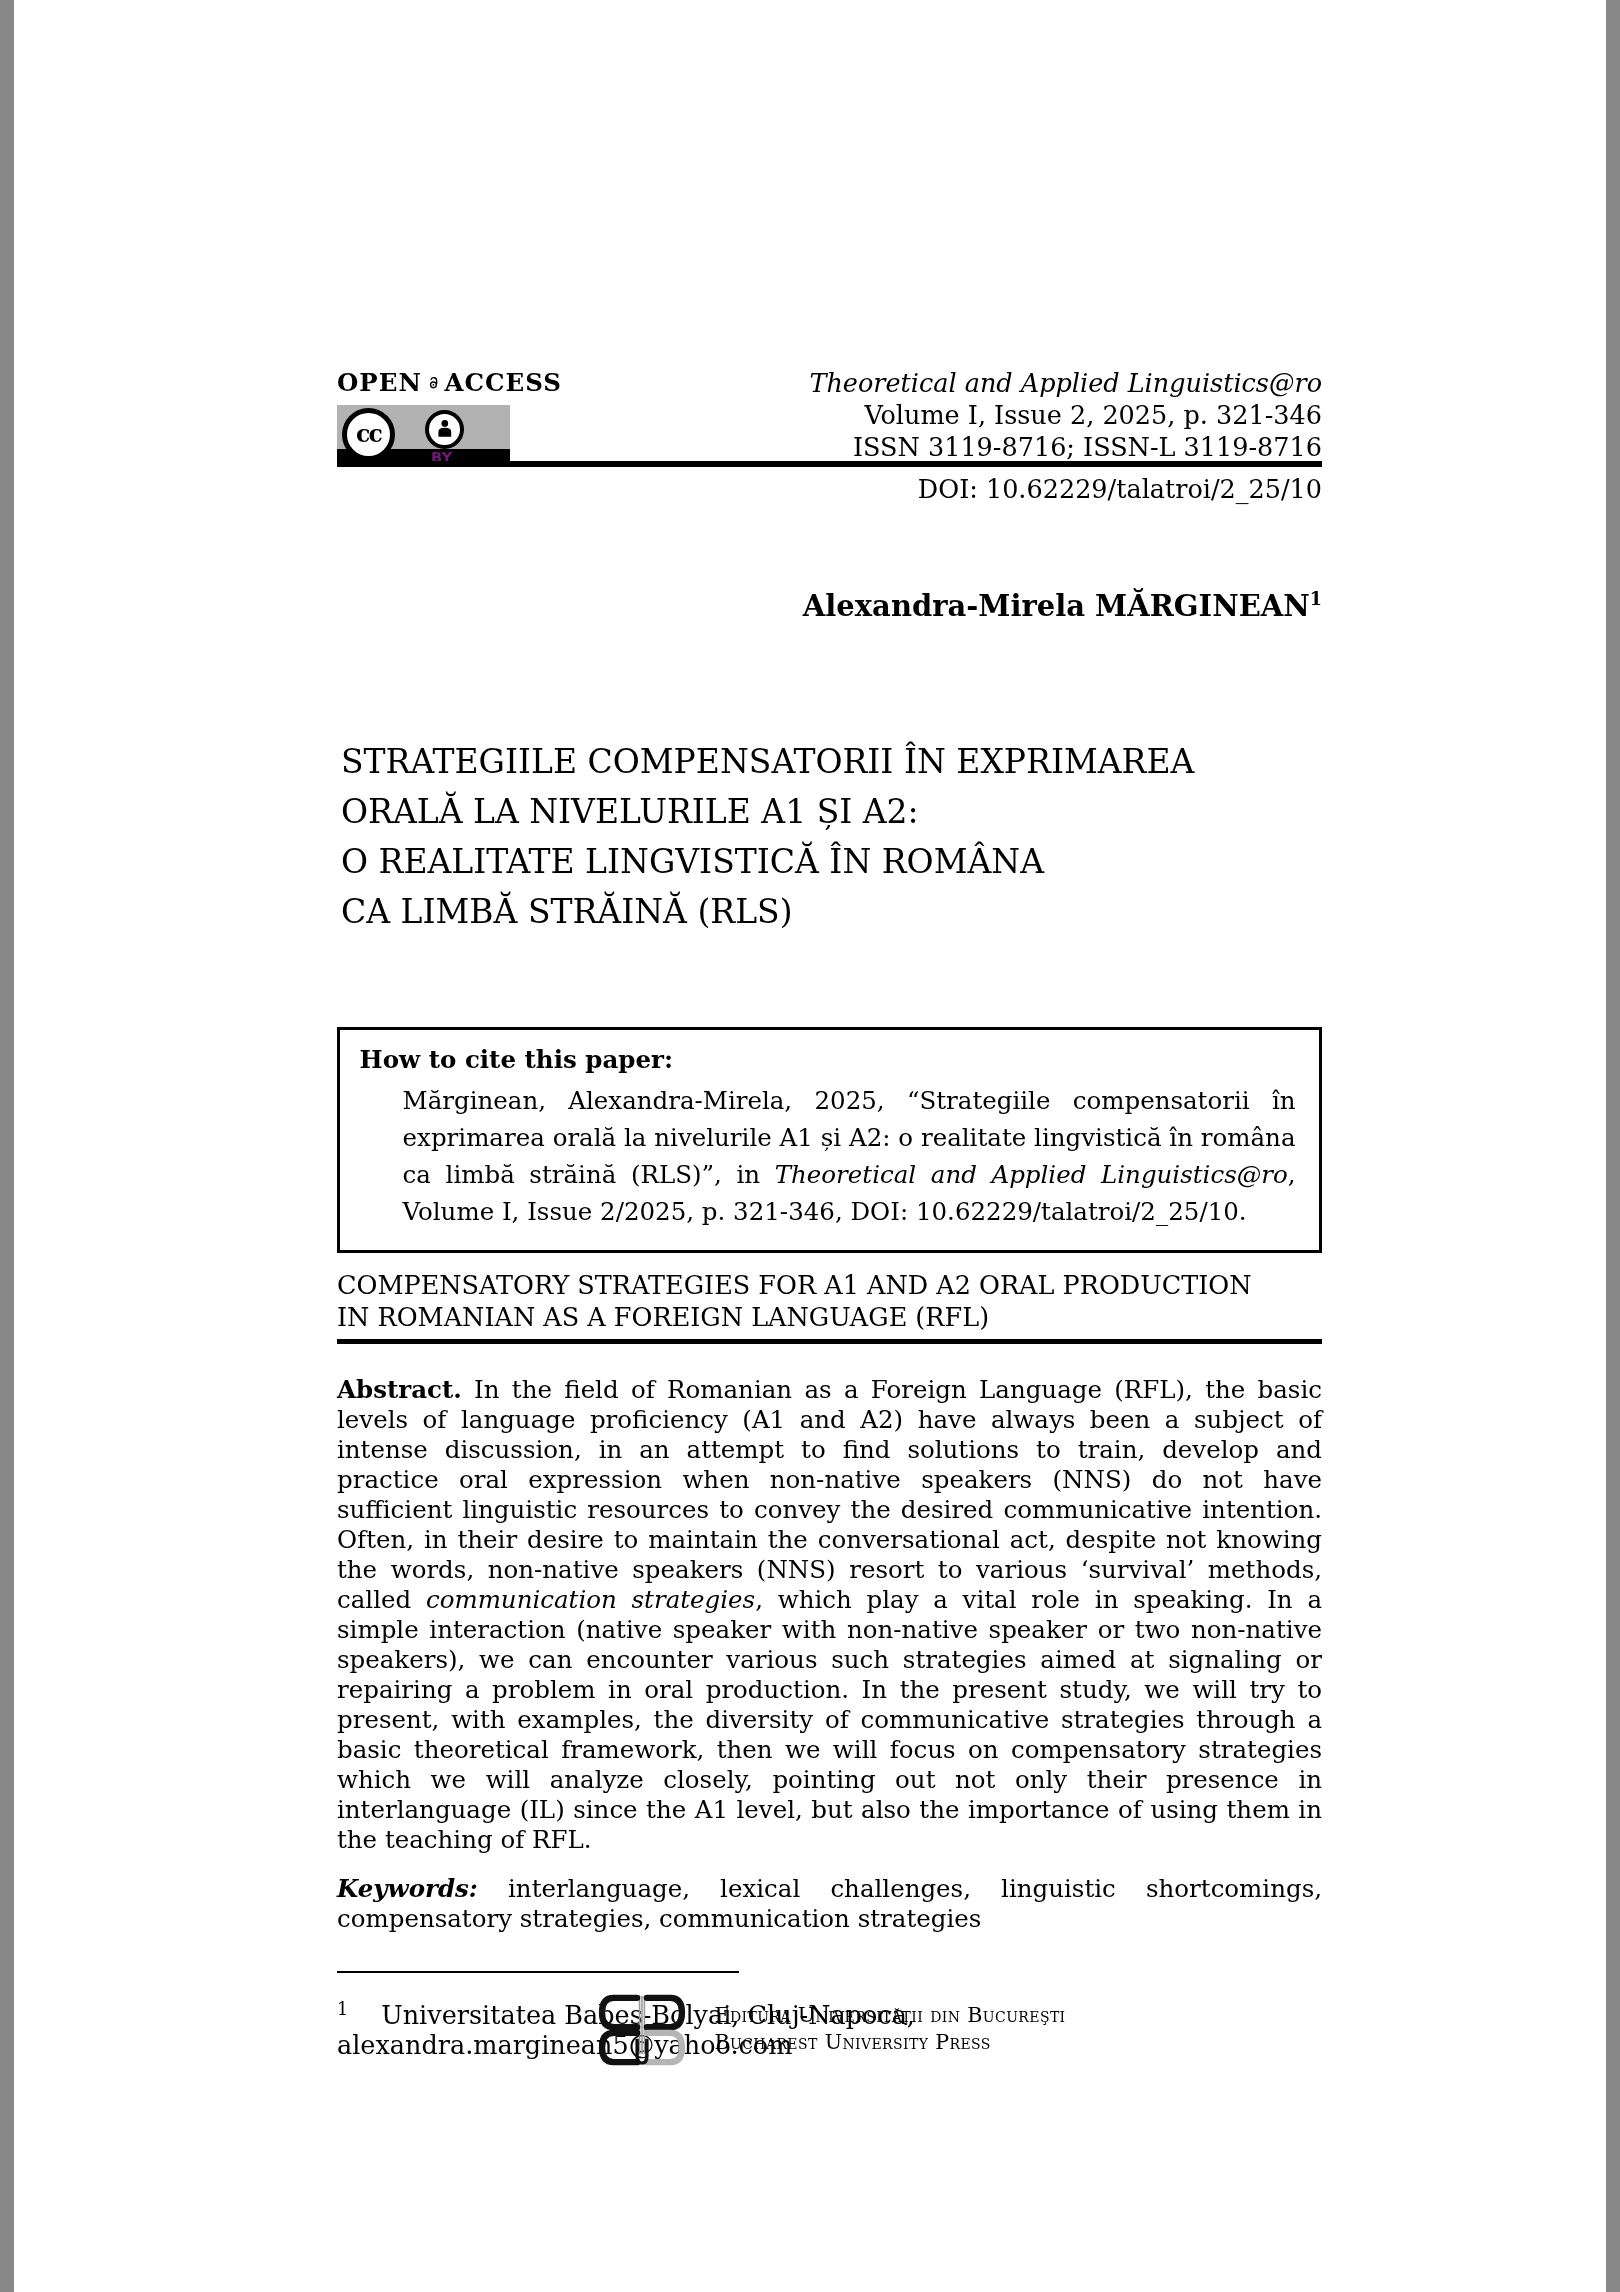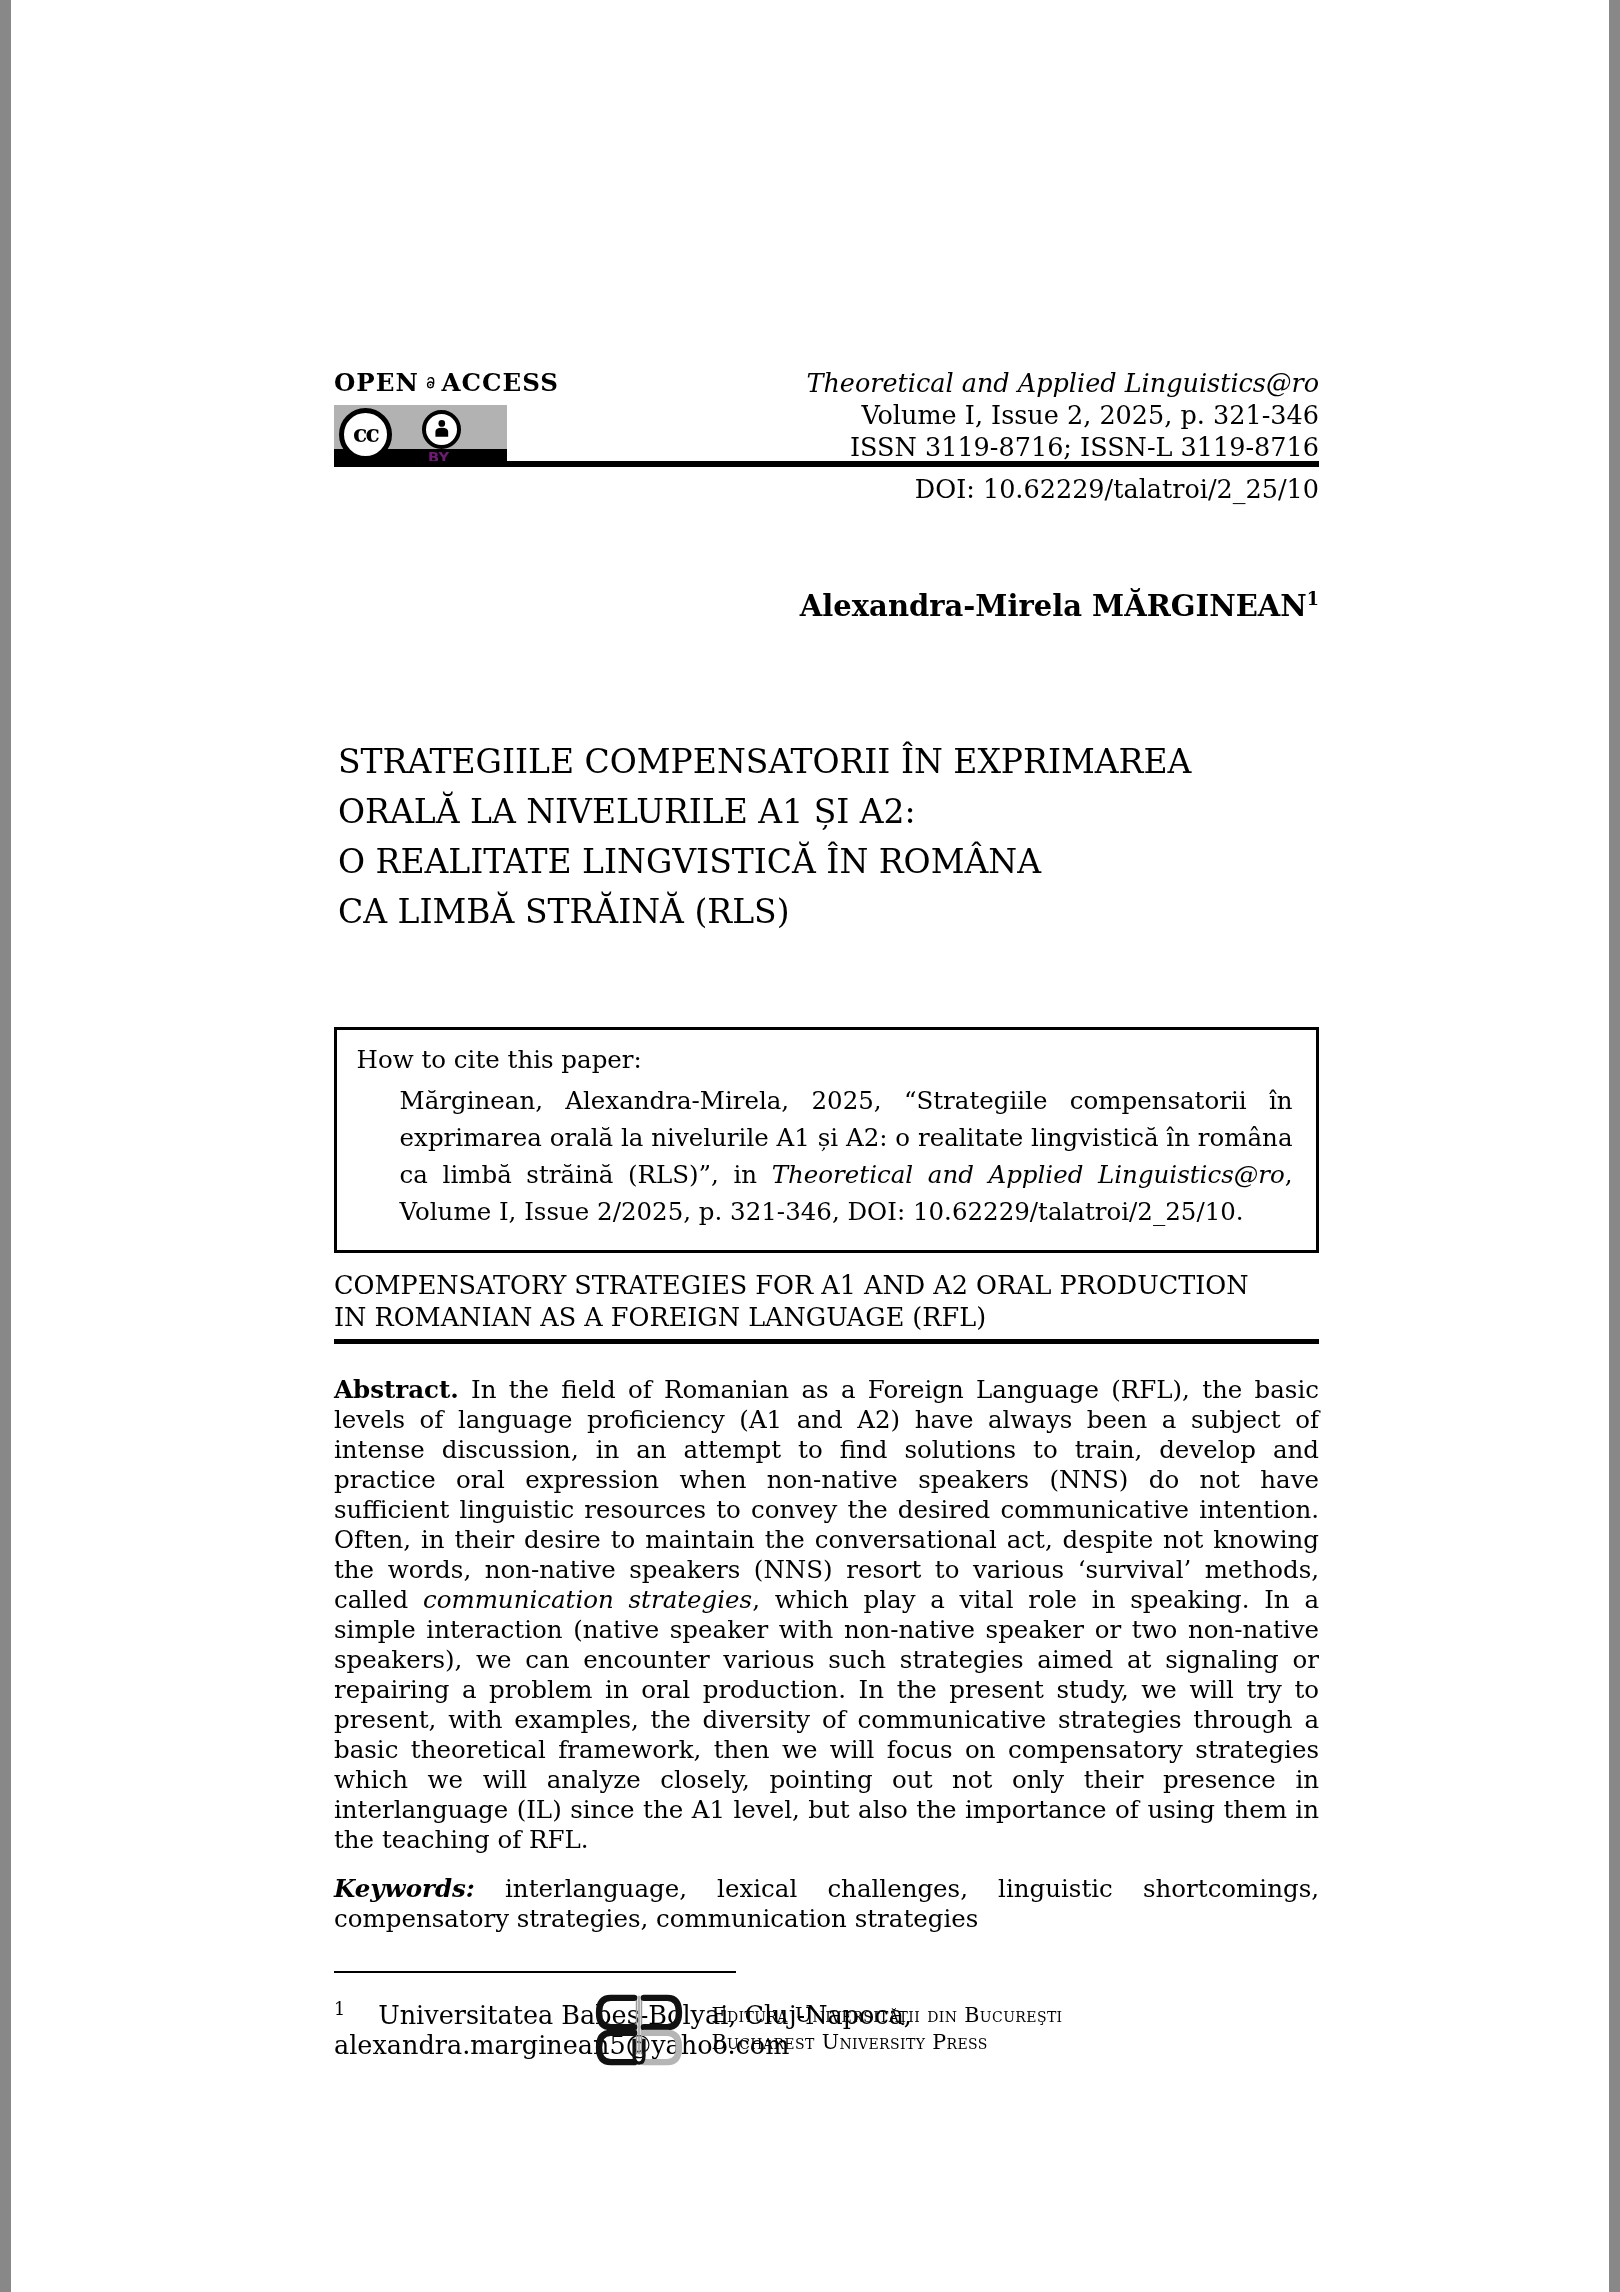--- a/index.html
+++ b/index.html
@@ -4,21 +4,20 @@
 <style>
   html,body { margin:0; padding:0; background:#888; }
   .page {
     position:relative;
     width:1592px; height:2293px;
     background:#ffffff;
     color:#000;
     font-family:"DejaVu Serif", serif;
     overflow:hidden;
     margin:0 auto;
-    padding-left:6px;
   }
   .abs { position:absolute; left:323px; width:985px; }
 
   
   .oa-wrap { top:365px; width:225px; }
   .oa-line { display:flex; align-items:center; gap:5.9px; font-weight:bold; font-size:24.5px; letter-spacing:1px; }
   .oa-lock { width:29px; height:35px; display:inline-block; }
   .cc-badge { position:relative; margin-top:4.9px; width:173px; height:61px; background:#b2b2b2;text-align:right; }
   .cc-strip { position:absolute; left:0; right:0; bottom:0; height:16.7px; background:#000; }
   .cc-circle {
@@ -40,21 +39,21 @@
   .rule1 { top:461px; height:5.9px; background:#000; }
   .doi-line { top:474px; text-align:right; font-size:25.5px; }
 
   .author-line { top:588px; text-align:right; font-weight:bold; font-size:29px; }
   .author-line sup, .fn sup { font-size:17.6px; }
 
   .title-ro { top:733px; font-size:33px; line-height:50px; font-weight:normal; white-space:pre-line; margin:4px; }
 
   
   .cite-box { top:1027px; border:3.9px solid #000; box-sizing:border-box; padding:13.7px 23.5px 19.6px 19.6px; }
-  .cite-head { font-weight:normal; font-size:24.5px; line-height:31px; }
+  .cite-head { font-weight:bold; font-size:24.5px; line-height:31px; }
   .cite-text { margin:7.8px 0 0 43px; font-size:24.5px; line-height:37px; text-align:justify; }
   .italic { font-style:italic; }
 
   .title-en { top:1269px; font-size:25.5px; line-height:32px; font-weight:normal; white-space:pre-line; margin:0; }
   .rule2 { top:1339px; height:4.9px; background:#000; }
 
   
   .body-block { top:1375px; }
   .abstract { font-size:24.5px; line-height:30px; text-align:justify; margin:0; }
   .abstract b { font-weight:bold; }

